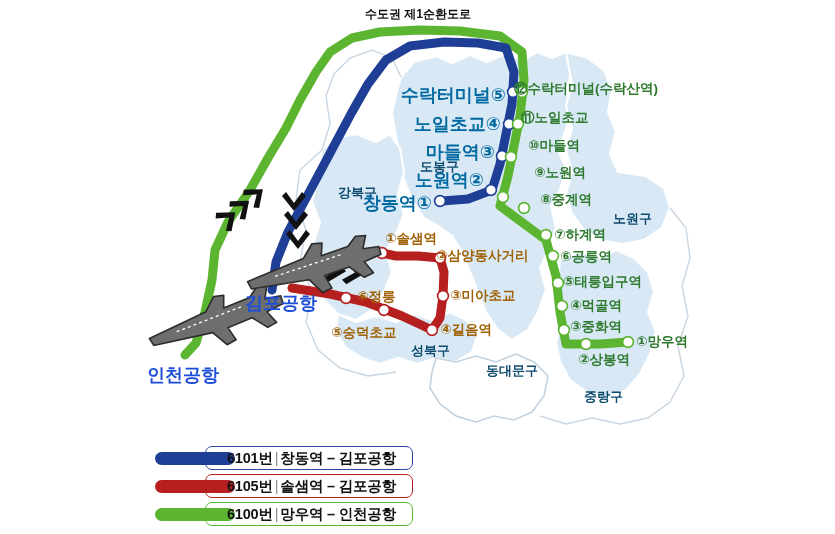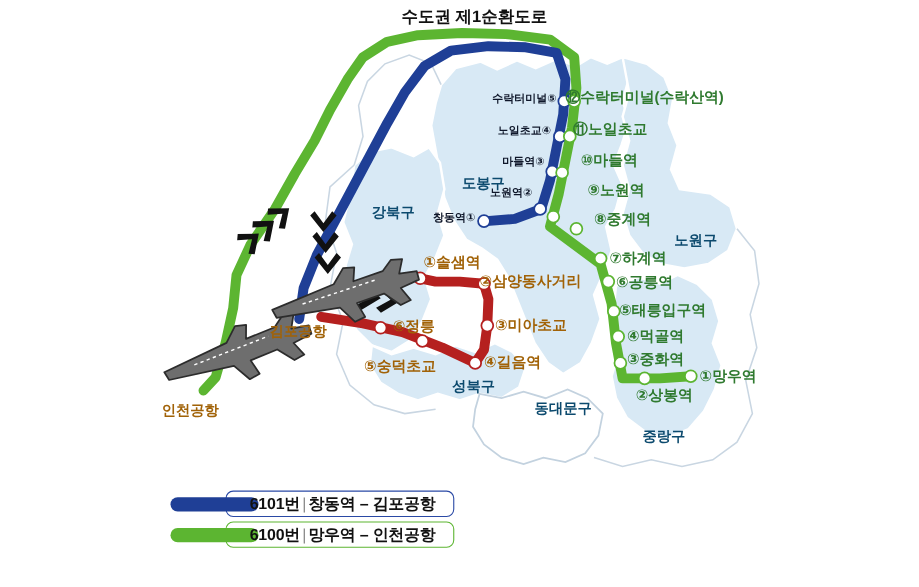--- a/index.html
+++ b/index.html
@@ -5,26 +5,26 @@
   html,body{margin:0;padding:0;}
   body{
     width:835px;height:534px;background:#ffffff;
     font-family:"Liberation Sans","DejaVu Sans",sans-serif;
     position:relative;overflow:hidden;
   }
   #map-root{position:absolute;left:0;top:0;width:835px;height:534px;}
   svg.layer{position:absolute;left:0;top:0;width:835px;height:534px;overflow:visible;}
 
   .lbl{position:absolute;white-space:nowrap;font-weight:bold;line-height:1;}
-  .lbl-blue{color:#0f172a;font-size:10px;}
+  .lbl-blue{color:#0369a1;font-size:18px;}
   .lbl-green{color:#2f7a2f;font-size:13.5px;}
   .lbl-red{color:#a16207;font-size:13.5px;}
   .lbl-dist{color:#0c4a6e;font-size:13px;font-weight:bold;}
-  .lbl-title{color:#111111;font-size:15px;font-weight:bold;}
-  .lbl-air{color:#a16207;font-size:13px;font-weight:bold;}
+  .lbl-title{color:#111111;font-size:12px;font-weight:bold;}
+  .lbl-air{color:#1d4ed8;font-size:18px;font-weight:bold;}
 
   
   #legend{position:absolute;left:155px;top:446px;width:260px;}
   .leg-row{position:relative;height:20px;margin-bottom:8px;}
   .leg-pill{position:absolute;left:0;top:6px;width:80px;height:13px;border-radius:7px;}
   .leg-box{position:absolute;left:50px;top:0;height:24px;width:208px;
            box-sizing:border-box;border:1.4px solid #2a49a5;border-radius:7px;
            background:#ffffff;}
   .leg-box.red{border-color:#b5201f;}
   .leg-box.green{border-color:#5cb531;}
@@ -197,20 +197,27 @@
 
   <div id="legend">
     <div class="leg-row">
       <div class="leg-box"></div>
       <div class="leg-pill" style="background:#1f3f96;"></div>
       <div class="leg-txt">
         <span>6101번</span><span class="leg-sep">|</span><span>창동역 – 김포공항</span>
       </div>
     </div>
     <div class="leg-row">
+      <div class="leg-box red"></div>
+      <div class="leg-pill" style="background:#b5201f;"></div>
+      <div class="leg-txt">
+        <span>6105번</span><span class="leg-sep">|</span><span>솔샘역 – 김포공항</span>
+      </div>
+    </div>
+    <div class="leg-row">
       <div class="leg-box green"></div>
       <div class="leg-pill" style="background:#5cb531;"></div>
       <div class="leg-txt">
         <span>6100번</span><span class="leg-sep">|</span><span>망우역 – 인천공항</span>
       </div>
     </div>
   </div>
 
 </div>
 

